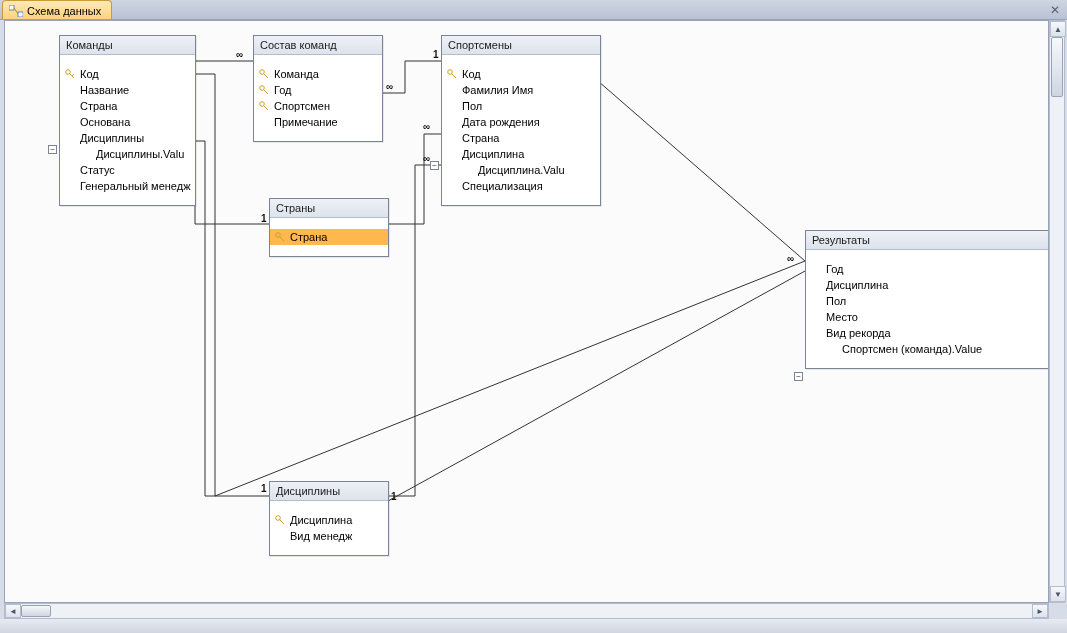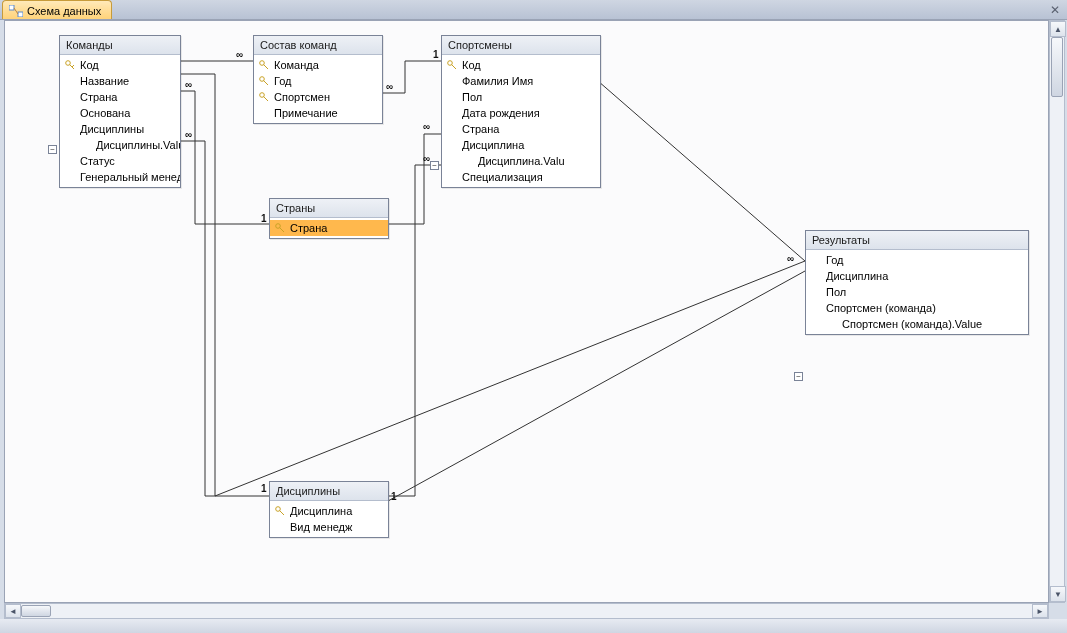--- a/index.html
+++ b/index.html
@@ -73,21 +73,21 @@
     background: linear-gradient(#eef1f6,#dde3ec);
     border-bottom: 1px solid #b4bdcd;
     padding: 3px 6px;
     font-weight: 400;
     color: #1a1a1a;
     white-space: nowrap;
     overflow: hidden;
   }
   .field-list {
     background: #fff;
-    padding: 2px 0;
+    padding: 11px 0;
   }
   .field-row {
     display: flex;
     align-items: center;
     padding: 1px 6px 1px 4px;
     line-height: 14px;
     white-space: nowrap;
     overflow: hidden;
     gap: 4px;
   }
@@ -209,21 +209,21 @@
 
     <span class="rel-label" style="top:462px;left:256px">1</span>
     <span class="rel-label" style="top:108px;left:180px">∞</span>
 
     <span class="rel-label" style="top:462px;left:374px">1</span>
     <span class="rel-label" style="top:132px;left:418px">∞</span>
 
     <span class="rel-label" style="top:470px;left:386px">1</span>
     <span class="rel-label" style="top:232px;left:782px">∞</span>
 
-    <div class="table-box" style="top:14px;left:54px;width:122px">
+    <div class="table-box" style="top:14px;left:54px;width:137px">
       <div class="table-title">Команды</div>
       <div class="field-list">
         <div class="field-row">
             <span class="key-slot">
               <svg width="10" height="10">
                 <circle cx="3" cy="3" r="2.3" fill="none" stroke="#c9a227"></circle>
                 <line x1="4.5" y1="4.5" x2="9" y2="9" stroke="#c9a227"></line>
                 <line x1="7" y1="7" x2="9" y2="5" stroke="#c9a227"></line>
               </svg>
             </span>
@@ -367,38 +367,42 @@
             </span>
             <span>Дисциплина</span>
           </div>
         <div class="field-row">
             <span class="key-slot"></span>
             <span>Вид менедж</span>
           </div>
       </div>
     </div>
 
-    <div class="table-box" style="top:209px;left:800px;width:224px">
+    <div class="table-box" style="top:209px;left:800px;width:260px">
       <div class="table-title">Результаты</div>
       <div class="field-list">
         <div class="field-row">
             <span class="key-slot"></span>
             <span>Год</span>
           </div>
         <div class="field-row">
             <span class="key-slot"></span>
             <span>Дисциплина</span>
           </div>
         <div class="field-row">
             <span class="key-slot"></span>
             <span>Пол</span>
           </div>
         <div class="field-row">
             <span class="key-slot"></span>
-            <span>Спортсмен (команда)</span>
+            <span>Место</span>
+          </div>
+        <div class="field-row">
+            <span class="key-slot"></span>
+            <span>Вид рекорда</span>
           </div>
         <div class="field-row indent-2">
             <span>Спортсмен (команда).Value</span>
           </div>
       </div>
       <div class="expander" style="top:141px;left:-12px">−</div>
     </div>
 
   </div>
 

